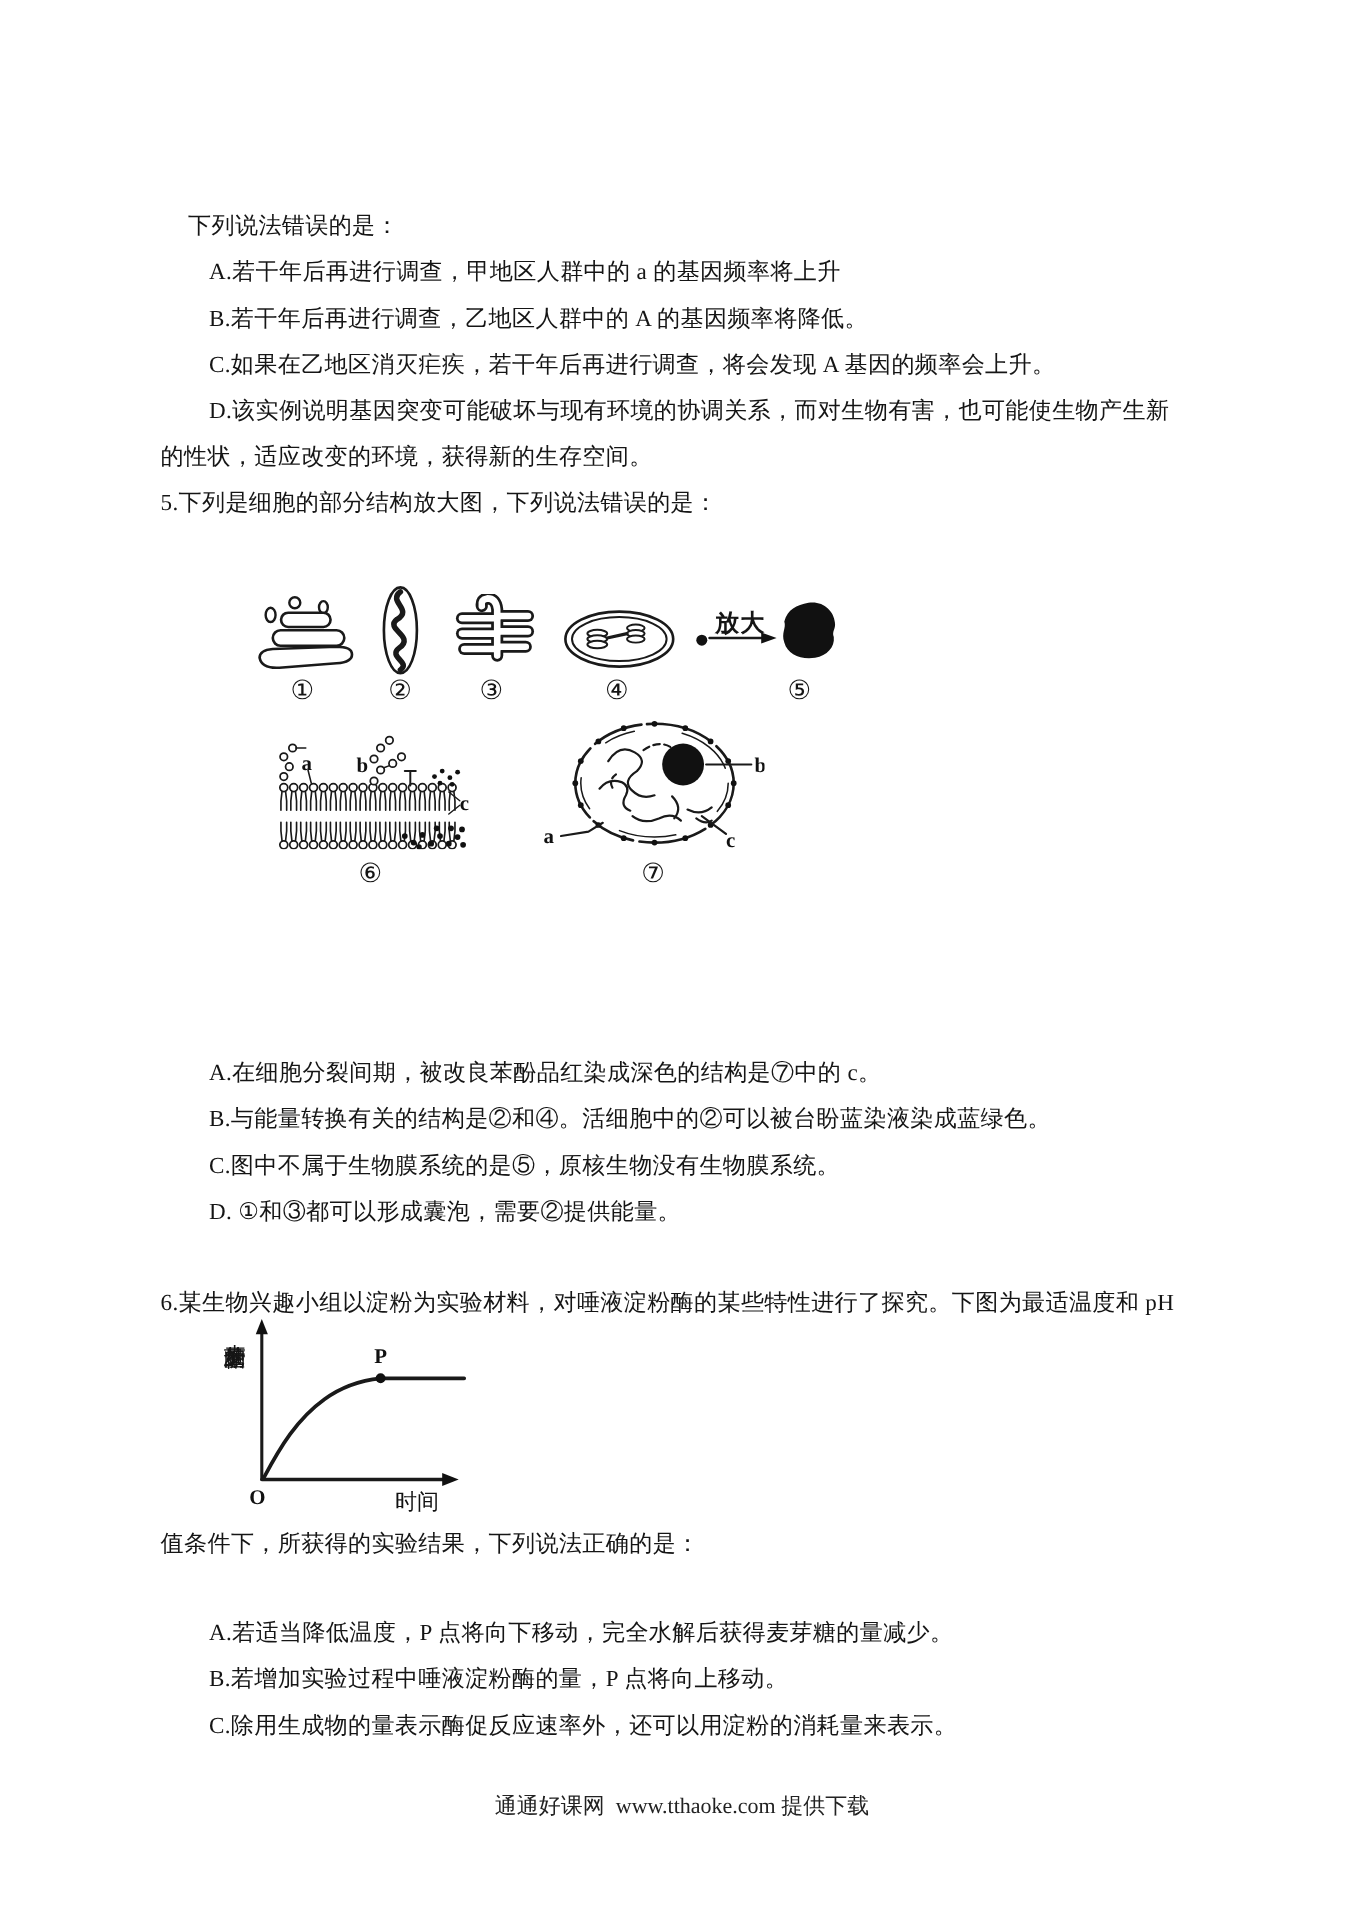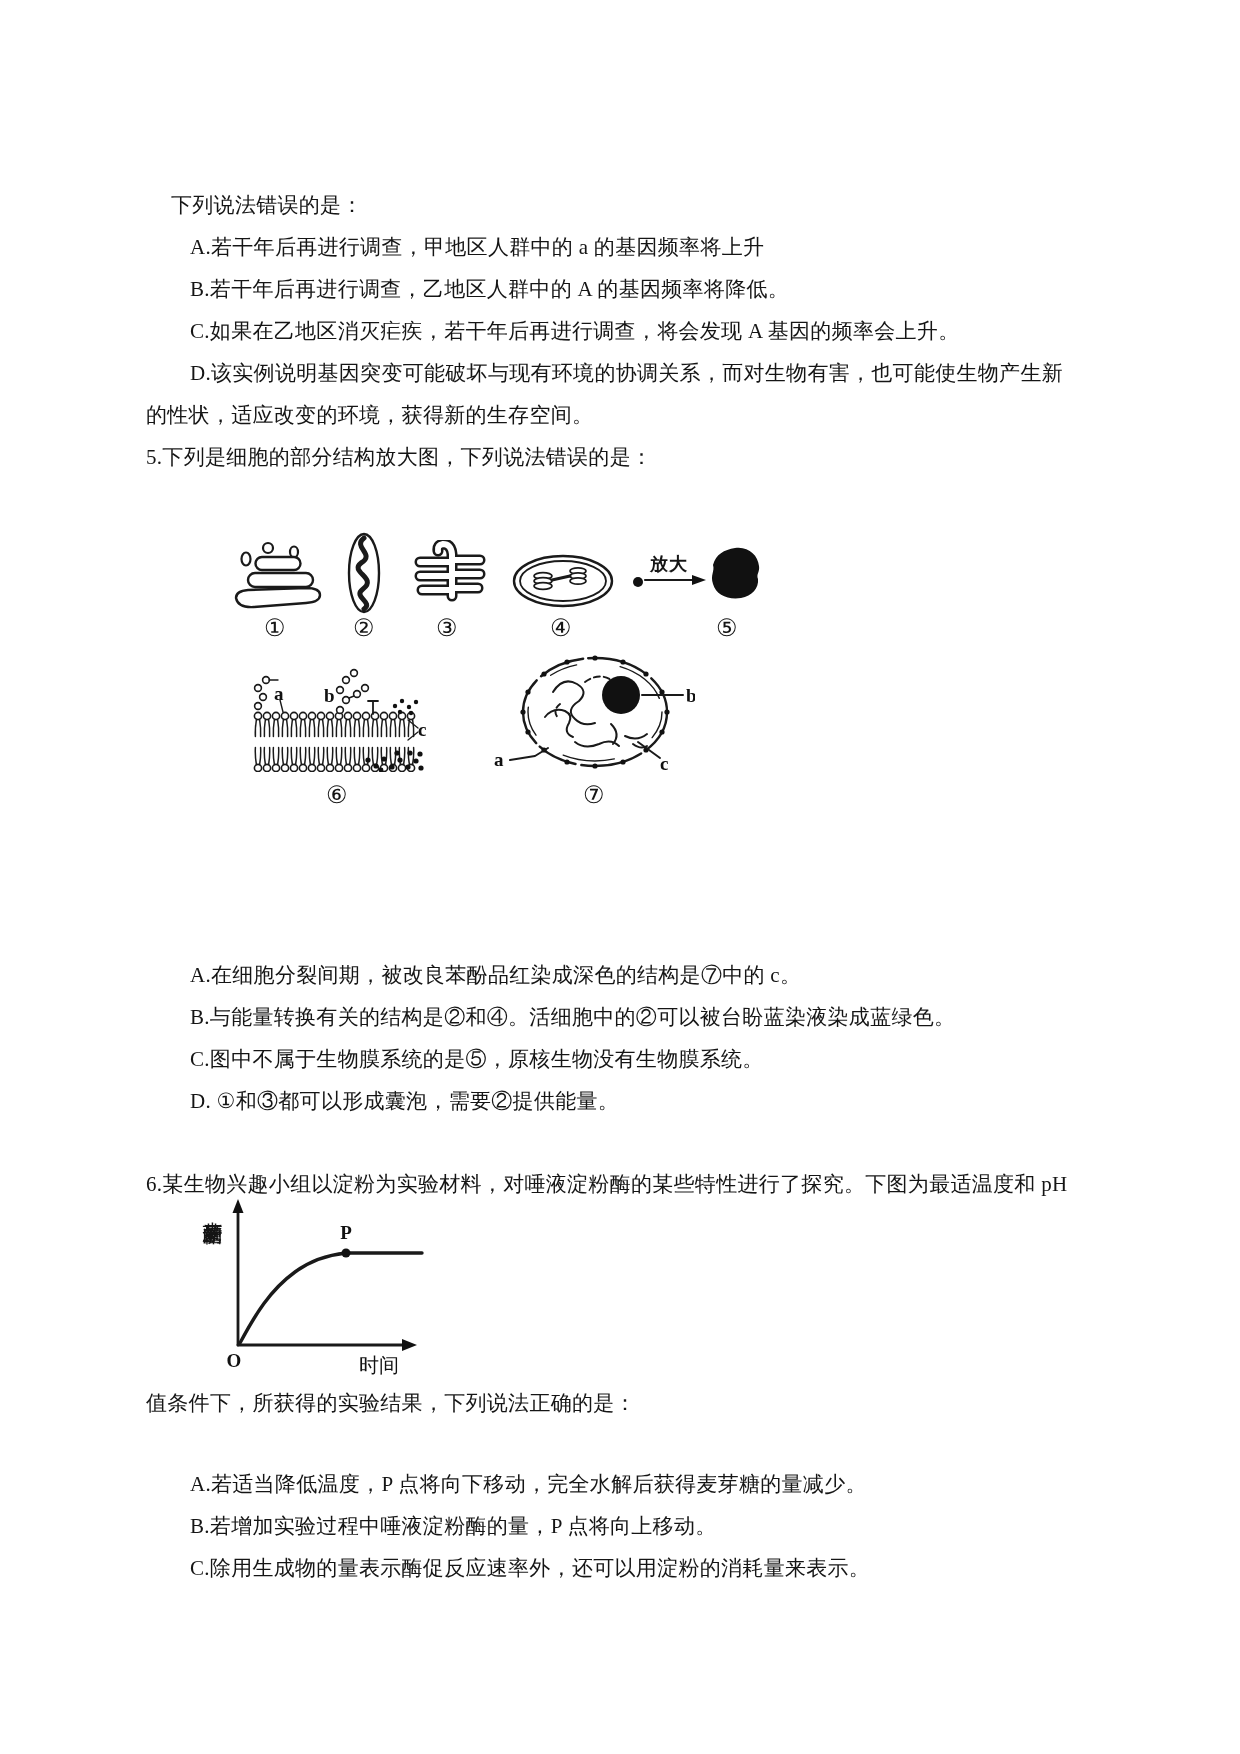--- a/index.html
+++ b/index.html
@@ -6,21 +6,21 @@
   .page {
     position:relative; width:1240px; height:1754px; margin:0 auto;
     background:#ffffff; overflow:hidden;
     font-family:"Liberation Serif","DejaVu Serif",serif;
     color:#151515;
   }
   .t { position:absolute; font-size:21px; line-height:24px; white-space:pre; letter-spacing:0.3px; }
   .cap { position:absolute; font-size:24px; line-height:26px; }
   .fig { position:absolute; }
   .fig svg { display:block; }
-  .zoom-label { position:absolute; font-size:18px; font-weight:bold; letter-spacing:1px; }
+  .zoom-label { position:absolute; font-size:22px; font-weight:bold; letter-spacing:1px; }
   .ylabel {
     position:absolute; writing-mode:vertical-rl; text-orientation:upright;
     font-size:20px; line-height:20px; letter-spacing:1px;
   }
   .footer { position:absolute; left:0; width:1240px; text-align:center; font-size:20px; color:#222; white-space:pre; }
   svg { stroke-linecap:round; stroke-linejoin:round; }
   .ink   { stroke:#1a1a1a; fill:none; }
   .inkw  { stroke:#1a1a1a; fill:#ffffff; }
   .solid { fill:#111111; stroke:none; }
   .tube-outer { stroke:#1a1a1a; fill:none; }
@@ -326,14 +326,15 @@
       <text class="figtext" x="39" y="172" text-anchor="middle">O</text>
       <text x="184" y="177" text-anchor="middle" font-size="20" fill="#111">时间</text>
     </svg>
   </div>
 
   <div class="t" style="left:146px; top:1391px;">值条件下，所获得的实验结果，下列说法正确的是：</div>
   <div class="t" style="left:190px; top:1514px;">B.若增加实验过程中唾液淀粉酶的量，P 点将向上移动。</div>
   <div class="t" style="left:190px; top:1472px;">A.若适当降低温度，P 点将向下移动，完全水解后获得麦芽糖的量减少。</div>
   <div class="t" style="left:190px; top:1556px;">C.除用生成物的量表示酶促反应速率外，还可以用淀粉的消耗量来表示。</div>
 
+  <div class="footer" style="top:1628px;">通通好课网  www.tthaoke.com 提供下载</div>
 
 </div>
 
 </body></html>

